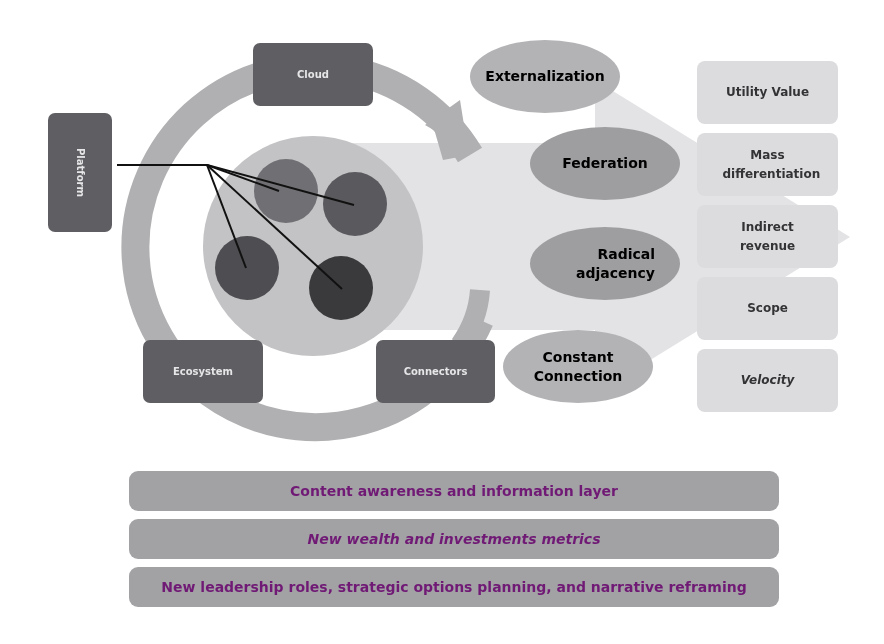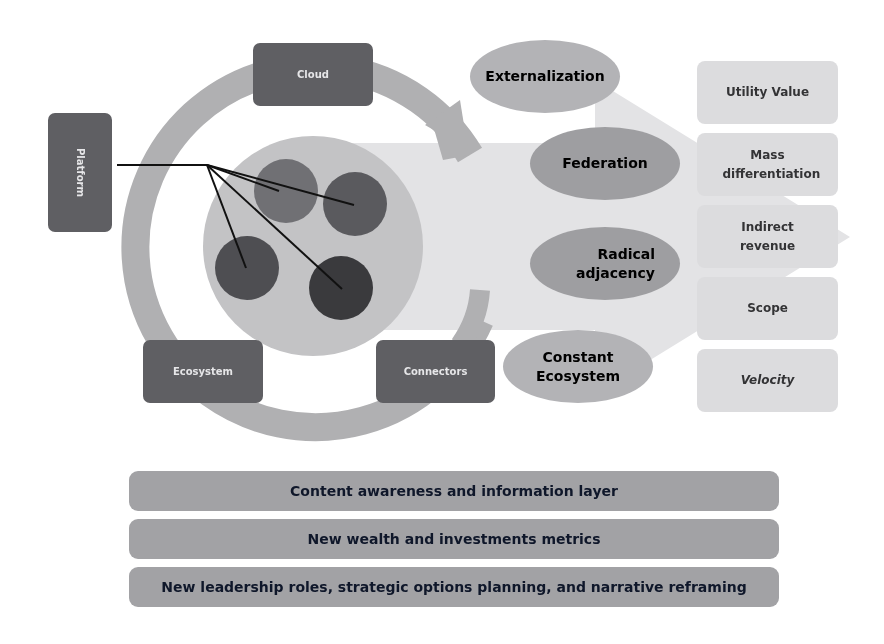--- a/index.html
+++ b/index.html
@@ -5,21 +5,21 @@
   html, body { margin:0; padding:0; background:#ffffff; }
   body { width:884px; height:644px; position:relative; overflow:hidden;
          font-family:"DejaVu Sans", sans-serif; }
   svg.bg { position:absolute; left:0; top:0; }
   .box { position:absolute; display:flex; align-items:center; justify-content:center;
          text-align:center; box-sizing:border-box; font-weight:bold; }
   .dark { background:#5f5f63; color:#e6e6e8; border-radius:7px; font-size:10px; }
   .ell { background:#9e9ea1; color:#000000; border-radius:50%; font-size:14px; line-height:19px; }
   .ell.light { background:#b3b3b6; }
   .val { background:#dcdcde; color:#333335; border-radius:8px; font-size:12px; line-height:19px;justify-content:center; }
-  .bar { background:#a2a2a5; color:#0f172a; border-radius:9px; font-size:14px; }
+  .bar { background:#a2a2a5; color:#701a75; border-radius:9px; font-size:14px; }
   .vert { writing-mode:vertical-rl; }
 </style>
 </head>
 <body>
 
 <svg class="bg" width="884" height="644">
 
   <polygon points="330,143 595,143 595,80 850,237 595,394 595,330 330,330" fill="#e3e3e5"></polygon>
 
   <path d="M 470 155 A 180 180 0 1 0 480 320" fill="none" stroke="#b0b0b2" stroke-width="28"></path>
@@ -62,21 +62,21 @@
 <div class="box ell light" style="left:470px;top:40px;width:150px;height:73px;">
   <span>Externalization</span>
 </div>
 <div class="box ell" style="left:530px;top:127px;width:150px;height:73px;">
   <span>Federation</span>
 </div>
 <div class="box ell" style="left:530px;top:227px;width:150px;height:73px;text-align:right;">
   <span style="width:100px;">Radical adjacency</span>
 </div>
 <div class="box ell light" style="left:503px;top:330px;width:150px;height:73px;">
-  <span style="width:100px;">Constant Ecosystem</span>
+  <span style="width:100px;">Constant Connection</span>
 </div>
 
 <div class="box val" style="left:697px;top:61px;width:141px;height:63px;">
   <span>Utility Value</span>
 </div>
 <div class="box val" style="left:697px;top:133px;width:141px;height:63px;">
   <span style="width:90px;">Mass differentiation</span>
 </div>
 <div class="box val" style="left:697px;top:205px;width:141px;height:63px;">
   <span style="width:80px;">Indirect revenue</span>
@@ -84,18 +84,18 @@
 <div class="box val" style="left:697px;top:277px;width:141px;height:63px;">
   <span>Scope</span>
 </div>
 <div class="box val" style="left:697px;top:349px;width:141px;height:63px;font-style:italic;">
   <span>Velocity</span>
 </div>
 
 <div class="box bar" style="left:129px;top:471px;width:650px;height:40px;">
   <span>Content awareness and information layer</span>
 </div>
-<div class="box bar" style="left:129px;top:519px;width:650px;height:40px;">
+<div class="box bar" style="left:129px;top:519px;width:650px;height:40px;font-style:italic;">
   <span>New wealth and investments metrics</span>
 </div>
 <div class="box bar" style="left:129px;top:567px;width:650px;height:40px;">
   <span>New leadership roles, strategic options planning, and narrative reframing</span>
 </div>
 
 </body></html>

